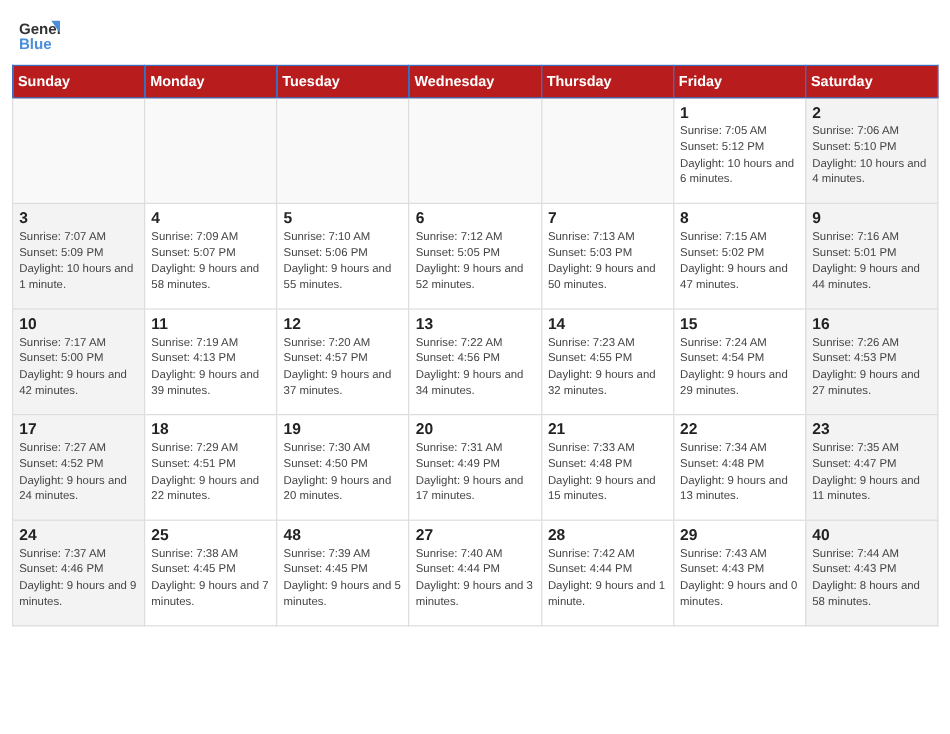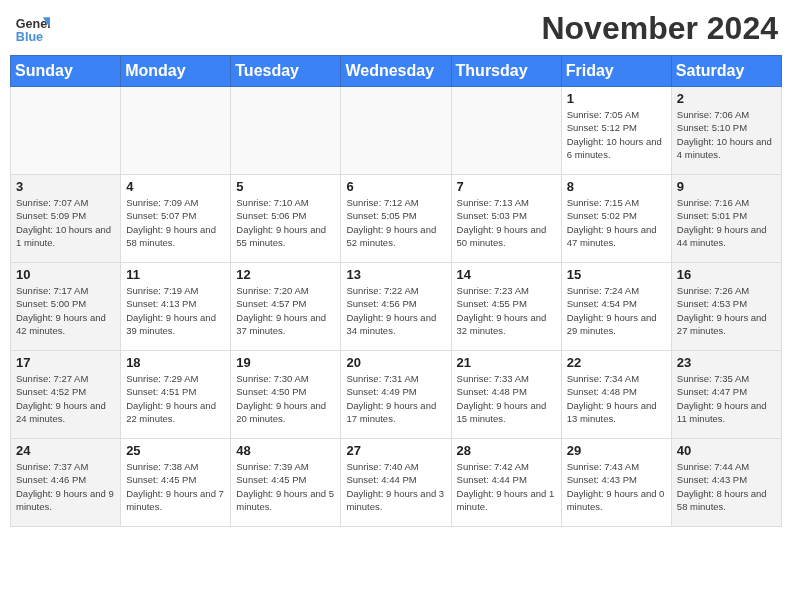--- a/index.html
+++ b/index.html
@@ -37,23 +37,23 @@
     .location {
       font-size: 14px;
       color: #555;
     }
     table {
       width: 100%;
       border-collapse: collapse;
       table-layout: fixed;
     }
     th {
-      background-color: #3b82f6;
+      background-color: #b91c1c;
       color: #fff;
-      font-size: 16px;
+      font-size: 12px;
       font-weight: bold;
       padding: 6px 4px;
       text-align: left;
       border: 1px solid #3a6ebf;
     }
     td {
       vertical-align: top;
       border: 1px solid #ddd;
       padding: 4px 5px;
       font-size: 10px;
@@ -85,21 +85,20 @@
 
 <div class="header">
   <div class="logo">
     <svg class="logo-icon" viewBox="0 0 40 40">
       <text x="2" y="20" font-size="14" font-weight="bold" fill="#333">General</text>
       <text x="2" y="34" font-size="14" font-weight="bold" fill="#4a90d9">Blue</text>
       <polygon points="32,8 40,8 40,20" fill="#4a90d9"></polygon>
     </svg>
   </div>
   <div class="title-block">
-    <div class="month-title">November 2024</div>
   </div>
 </div>
 
 <table>
   <thead>
     <tr>
     <th>Sunday</th>
         <th>Monday</th>
         <th>Tuesday</th>
         <th>Wednesday</th>

